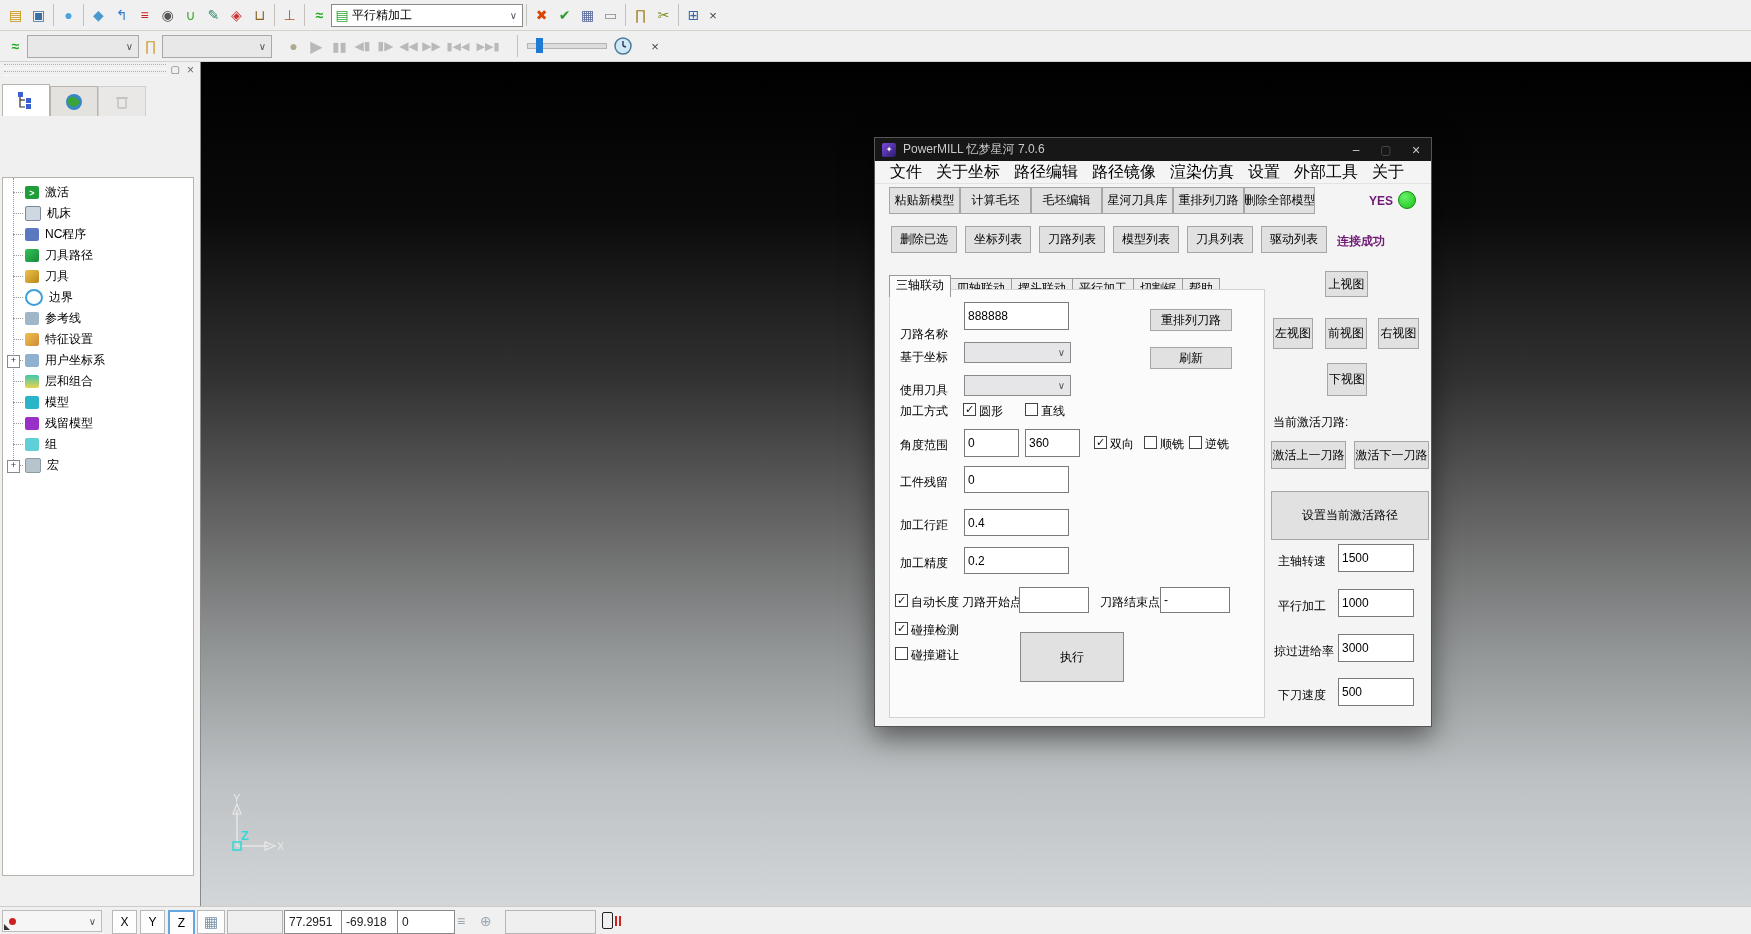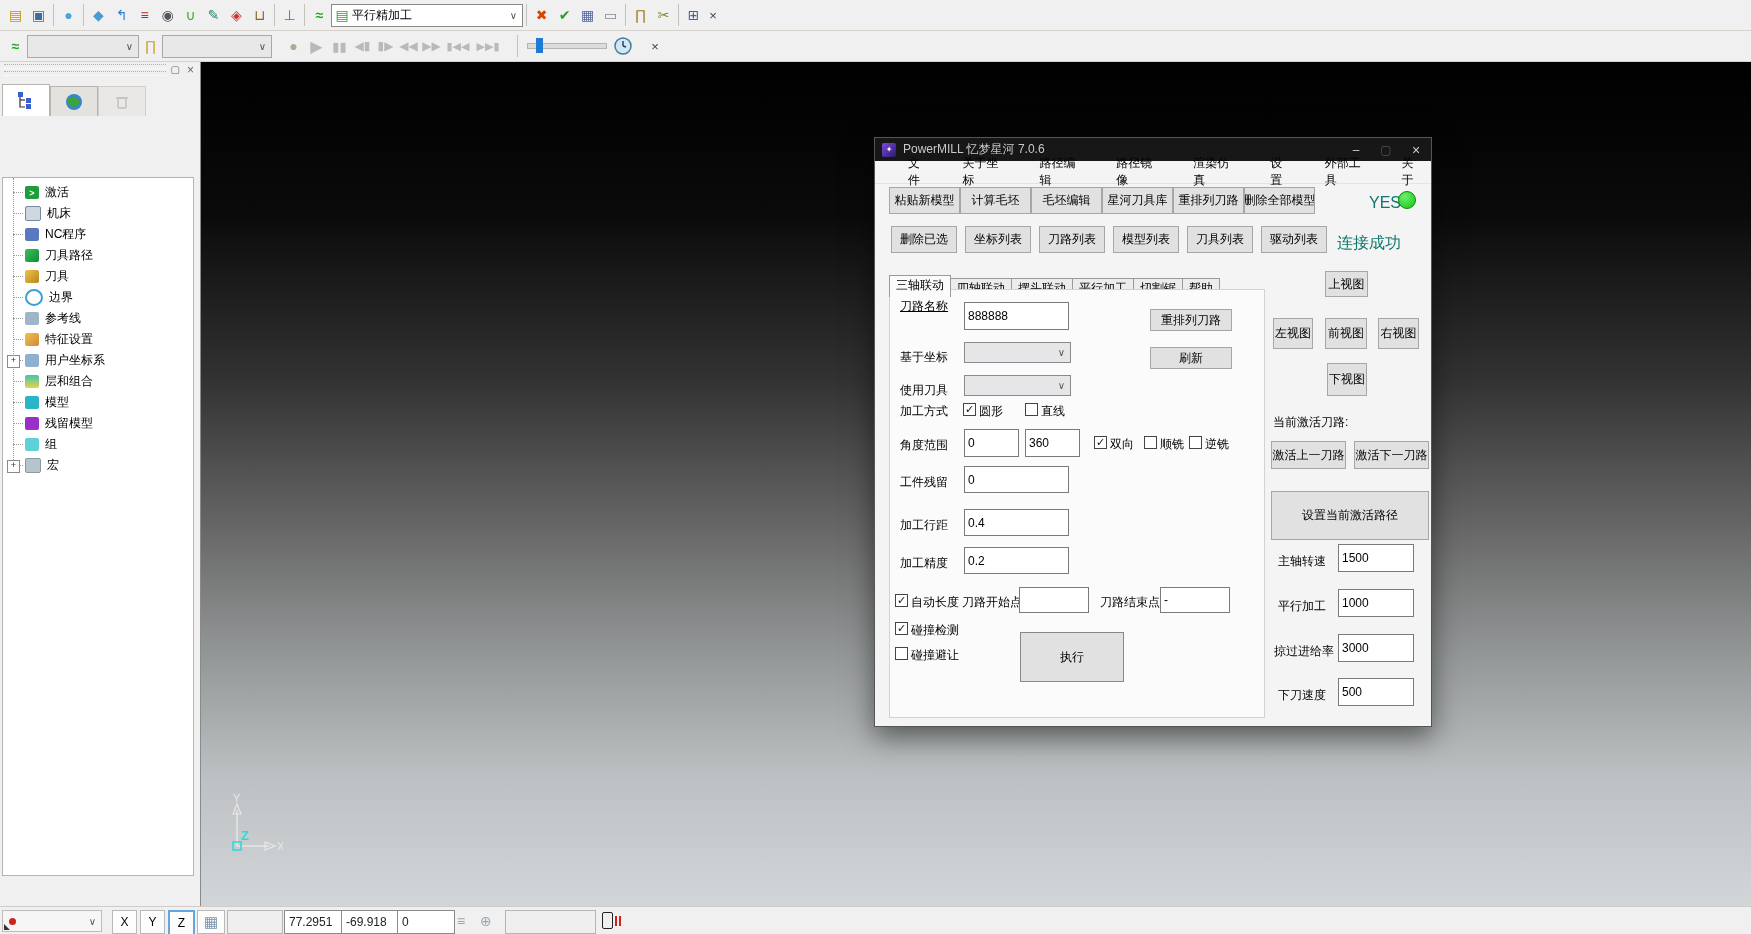--- a/index.html
+++ b/index.html
@@ -27,27 +27,27 @@
   .expander{position:absolute;left:4px;top:5px;width:11px;height:11px;background:#fff;border:1px solid #8a8a8a;
             font-size:9px;line-height:9px;text-align:center;color:#333;z-index:2;}
   
   #viewport{background:linear-gradient(180deg,#000 0%,#0a0a0a 18%,#333 38%,#666 55%,#939697 70%,#bdc1c3 85%,#d2d6d8 100%);}
   
   #dialog{background:#f4f4f4;border:1px solid #555;box-shadow:0 10px 26px rgba(0,0,0,.5);}
   .dtitle{position:absolute;left:0;top:0;right:0;height:23px;background:#171717;display:flex;align-items:center;padding-left:7px;}
   .dtitle .txt{color:#c9c9c9;font-size:12px;margin-left:7px;}
   .wbtn{width:30px;height:23px;display:flex;align-items:center;justify-content:center;color:#cfcfcf;font-size:12px;}
   .menu{position:absolute;left:0;top:23px;right:0;height:22px;background:#f4f4f4;display:flex;align-items:center;padding-left:8px;border-bottom:1px solid #e3e3e3;}
-  .mitem{padding:0 7px;font-size:12px;margin-left:18px;}
+  .mitem{padding:0 7px;font-size:16px;}
   .btn{display:flex;align-items:center;justify-content:center;background:#e1e1e1;border:1px solid #a6a6a6;
        font-size:12px;box-sizing:border-box;white-space:nowrap;overflow:hidden;cursor:default;}
   .brow{position:absolute;display:flex;gap:0;}
   .brow .btn{width:71px;height:27px;flex:0 0 auto;}
   .brow2 .btn{width:66px;}
-  .magenta{color:#0f766e;font-weight:normal;font-size:16px;}
+  .magenta{color:#701a75;font-weight:bold;font-size:12px;}
   .tabs{position:absolute;display:flex;align-items:flex-end;height:27px;justify-content:center;}
   .tab{background:#ececec;border:1px solid #9a9a9a;border-bottom:none;padding:1px 6px 2px;font-size:12px;height:15px;margin-right:-1px;}
   .tab.active{background:#fbfbfb;height:18px;position:relative;z-index:2;}
   .panel{position:absolute;background:#fbfbfb;border:1px solid #d2d2d2;}
   .flabel{position:absolute;font-size:12px;white-space:nowrap;}
   .tin{position:absolute;background:#fff;border:1px solid #7a7a7a;font:12px "Liberation Sans","DejaVu Sans",sans-serif;
        padding:0 3px;box-sizing:border-box;}
   .cb{position:absolute;width:13px;height:13px;background:#fff;border:1px solid #444;box-sizing:border-box;
       display:flex;align-items:center;justify-content:center;font-size:11px;color:#111;}
   .cb[data-checked="true"]::after{content:"✓";margin-top:-1px;}
@@ -284,21 +284,21 @@
     <div class="tabs" style="left:14px;top:132px;">
       <div class="tab active">三轴联动</div>
       <div class="tab">四轴联动</div>
       <div class="tab">摆头联动</div>
       <div class="tab">平行加工</div>
       <div class="tab">切割锯</div>
       <div class="tab">帮助</div>
     </div>
 
     <div class="panel" style="left:14px;top:151px;width:374px;height:427px;">
-      <span class="flabel" style="left:10px;top:8px;text-decoration:underline;">刀路名称</span>
+      <span class="flabel" style="left:10px;top:36px;">刀路名称</span>
       <input class="tin" style="left: 74px; top: 12px; width: 105px; height: 28px;" value="888888">
 
       <span class="flabel" style="left:10px;top:59px;">基于坐标</span>
       <div class="dcombo" style="left:74px;top:52px;width:105px;height:19px;">
         <span class="chev">∨</span>
       </div>
 
       <span class="flabel" style="left:10px;top:92px;">使用刀具</span>
       <div class="dcombo" style="left:74px;top:85px;width:105px;height:19px;">
         <span class="chev">∨</span>

